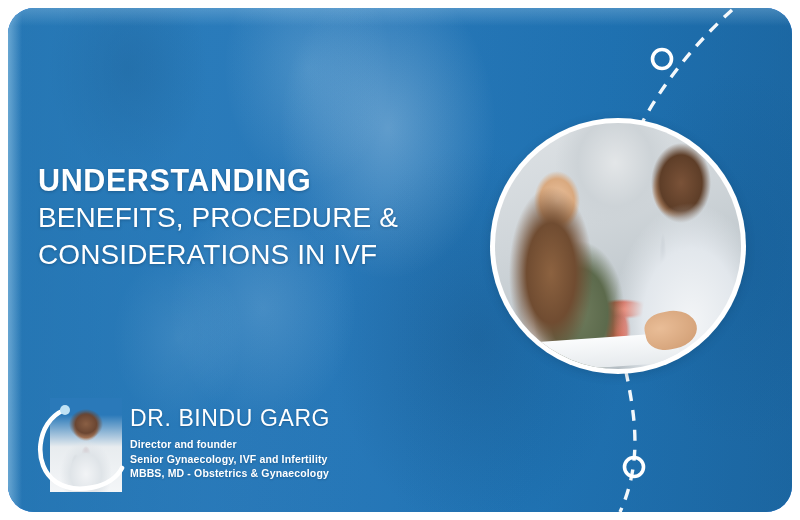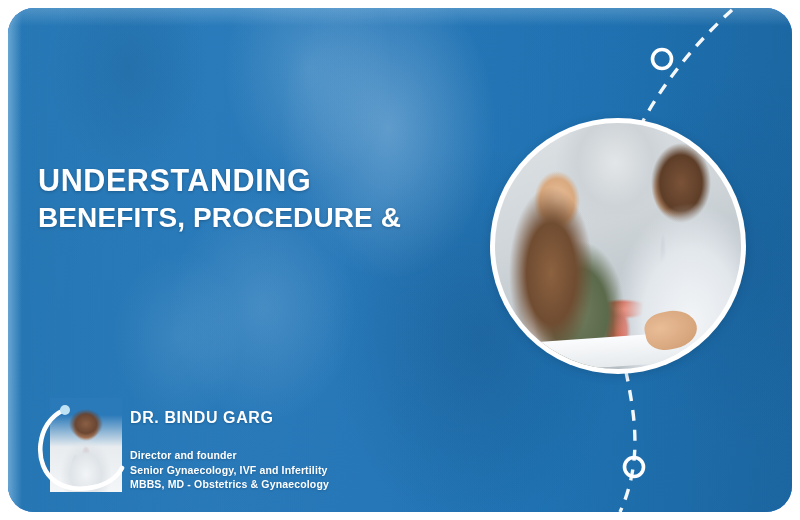--- a/index.html
+++ b/index.html
@@ -86,21 +86,21 @@
     text-shadow: 0 1px 3px rgba(10,48,82,0.40);
   }
   .hl-big {
     font-size: 30.5px;
     font-weight: 700;
     line-height: 38px;
     letter-spacing: 0.6px;
   }
   .hl-sub {
     font-size: 28px;
-    font-weight: 700;
+    font-weight: 400;
     line-height: 37px;
     letter-spacing: 0.1px;
   }
 
   
   .author {
     position: absolute;
     left: 26px;
     top: 388px;
     width: 420px;
@@ -138,28 +138,28 @@
     height: 96px;
   }
 
   .author-text {
     position: absolute;
     left: 96px;
     top: 10px;
     color: #ffffff;
   }
   .author-name {
-    font-size: 16px;
-    font-weight: 700;
+    font-size: 23px;
+    font-weight: 400;
     letter-spacing: 0.6px;
     line-height: 24px;
     text-shadow: 0 1px 2px rgba(10,48,82,0.35);
   }
   .author-cred {
-    margin-top: 18px;
+    margin-top: 7px;
   }
   .cred-line {
     display: block;
     font-size: 10.5px;
     font-weight: 700;
     line-height: 14.5px;
     letter-spacing: 0.15px;
     color: #ffffff;
     text-shadow: 0 1px 2px rgba(10,48,82,0.30);
     white-space: nowrap;
@@ -250,20 +250,21 @@
   <div class="photo-circle">
     <div class="photo-inner">
       <div class="tray"></div>
       <div class="hand"></div>
     </div>
   </div>
 
   <div class="headline">
     <span class="hl-line hl-big">UNDERSTANDING</span>
     <span class="hl-line hl-sub">BENEFITS, PROCEDURE &amp;</span>
+    <span class="hl-line hl-sub">CONSIDERATIONS IN IVF</span>
   </div>
 
   <div class="author">
     <div class="avatar-wrap">
       <div class="avatar-photo"></div>
       <svg class="avatar-swoosh" viewBox="0 0 96 96" width="96" height="96">
         <path d="M 30 14 C 2 26 -2 70 22 86 C 42 99 78 92 88 72" fill="none" stroke="#ffffff" stroke-width="4.6" stroke-linecap="round"></path>
         <circle cx="31" cy="14" r="5" fill="#bfe2f5"></circle>
       </svg>
     </div>

